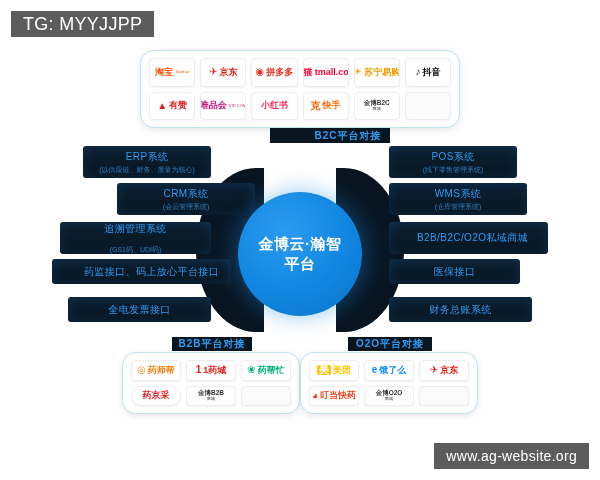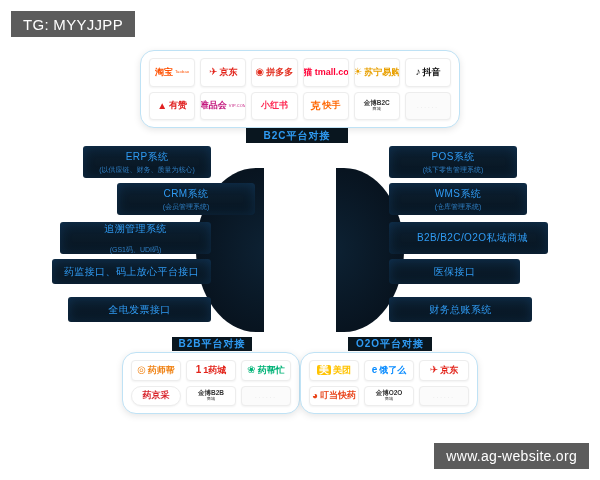--- a/index.html
+++ b/index.html
@@ -6,21 +6,21 @@
   body{
     width:600px;height:480px;background:#ffffff;overflow:hidden;position:relative;
     font-family:"Liberation Sans","DejaVu Sans",sans-serif;
   }
   #stage{position:absolute;left:0;top:0;width:600px;height:480px;}
 
   
   .wm{
     position:absolute;background:#5c5c5c;color:#ffffff;
     display:flex;align-items:center;justify-content:center;
-    font-size:15px;letter-spacing:.3px;white-space:nowrap;
+    font-size:18px;letter-spacing:.3px;white-space:nowrap;
   }
   #wm-tl{left:11px;top:11px;height:26px;padding:0 12px;}
   #wm-br{right:11px;bottom:11px;height:26px;padding:0 12px;font-size:14px;}
 
   
   .wing{position:absolute;background:#0a1824;}
   #wing-left{
     left:196px;top:168px;width:68px;height:164px;
     border-radius:60px 0 0 60px / 82px 0 0 82px;
     background:radial-gradient(ellipse at 110% 50%,#0d2234 0%,#081420 70%);
@@ -51,36 +51,36 @@
     box-shadow:inset 0 0 12px rgba(30,120,200,.22);
   }
   .mod .t{color:#2f9bf3;font-weight:normal;font-size:10px;letter-spacing:.4px;white-space:nowrap;}
   .mod .s{color:#2f7fc4;font-size:7px;margin-top:1px;white-space:nowrap;}
   .mod.single .t{font-size:10px;}
 
   
   #mod-l0{left:83px; top:146px; width:128px;height:32px;}
   #mod-l1{left:73px; top:183px; width:138px;height:32px;margin-left:44px;}
   #mod-l2{left:60px; top:222px; width:151px;height:32px;gap:8px;}
-  #mod-l3{left:52px; top:259px; width:159px;height:25px;}
+  #mod-l3{left:52px; top:259px; width:159px;height:25px;padding-left:20px;}
   #mod-l4{left:68px; top:297px; width:143px;height:25px;}
   
   #mod-r0{left:389px;top:146px; width:128px;height:32px;}
   #mod-r1{left:389px;top:183px; width:138px;height:32px;}
   #mod-r2{left:389px;top:222px; width:151px;height:32px;padding-left:8px;}
   #mod-r3{left:389px;top:259px; width:131px;height:25px;}
   #mod-r4{left:389px;top:297px; width:143px;height:25px;}
 
   
   .seclabel{
     position:absolute;background:#09161f;color:#2f9bf3;font-weight:bold;
     font-size:10px;letter-spacing:1px;display:flex;align-items:center;justify-content:center;
     z-index:7;white-space:nowrap;
   }
-  #lbl-b2c{left:246px;top:128px;width:102px;height:15px;}
+  #lbl-b2c{left:270px;top:128px;width:84px;height:15px;padding-left:36px;}
   #lbl-b2b{left:172px;top:337px;width:80px;height:14px;}
   #lbl-o2o{left:348px;top:337px;width:84px;height:14px;}
 
   
   .card{
     position:absolute;background:#ffffff;border:1.2px solid #bfe2f5;border-radius:14px;
     box-shadow:0 2px 7px rgba(0,0,0,.10);z-index:5;
     padding:7px 8px;box-sizing:border-box;
     display:grid;gap:5px;
   }
@@ -105,20 +105,24 @@
 <body>
 
 <div id="stage">
 
   <div class="wm" id="wm-tl">TG: MYYJJPP</div>
   <div class="wm" id="wm-br">www.ag-website.org</div>
 
   <div class="wing" id="wing-left"></div>
   <div class="wing" id="wing-right"></div>
 
+  <div id="centre">
+    <div>金博云·瀚智</div>
+    <div>平台</div>
+  </div>
 
   <div class="mod" id="mod-l0">
     <span class="t">ERP系统</span>
     <span class="s">(以供应链、财务、质量为核心)</span>
   </div>
   <div class="mod" id="mod-l1">
     <span class="t">CRM系统</span>
     <span class="s">(会员管理系统)</span>
   </div>
   <div class="mod" id="mod-l2">

